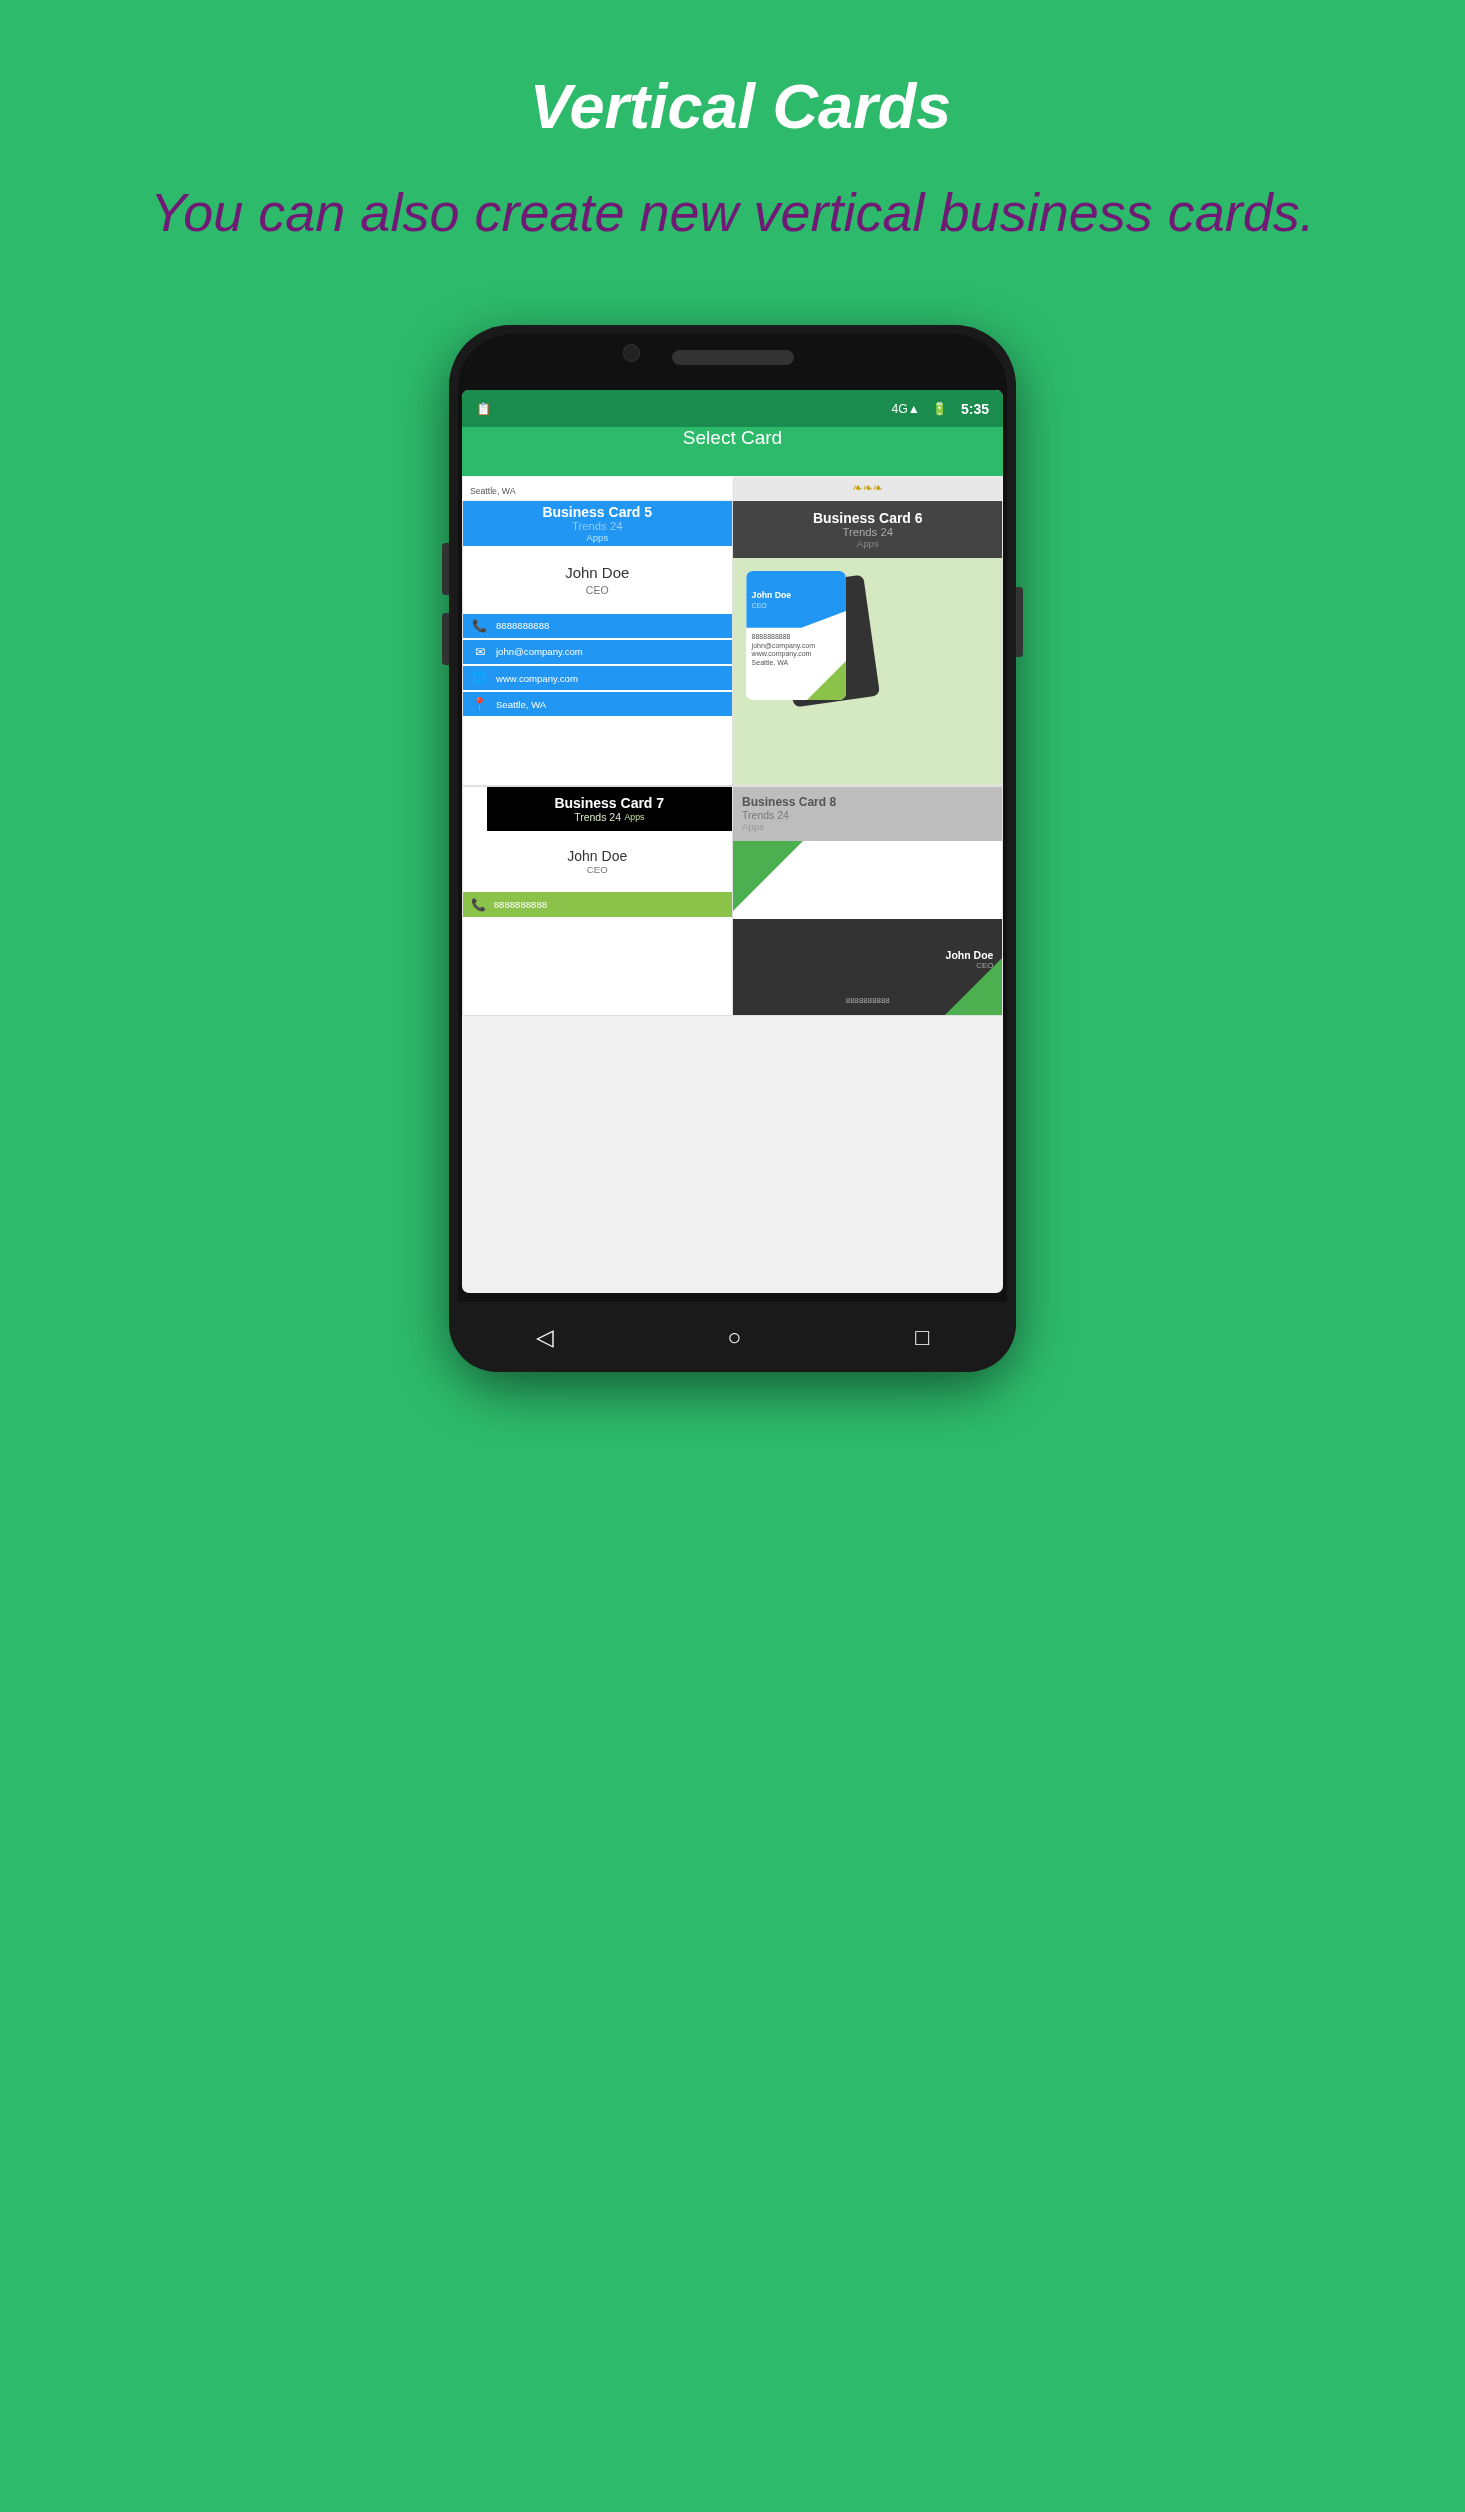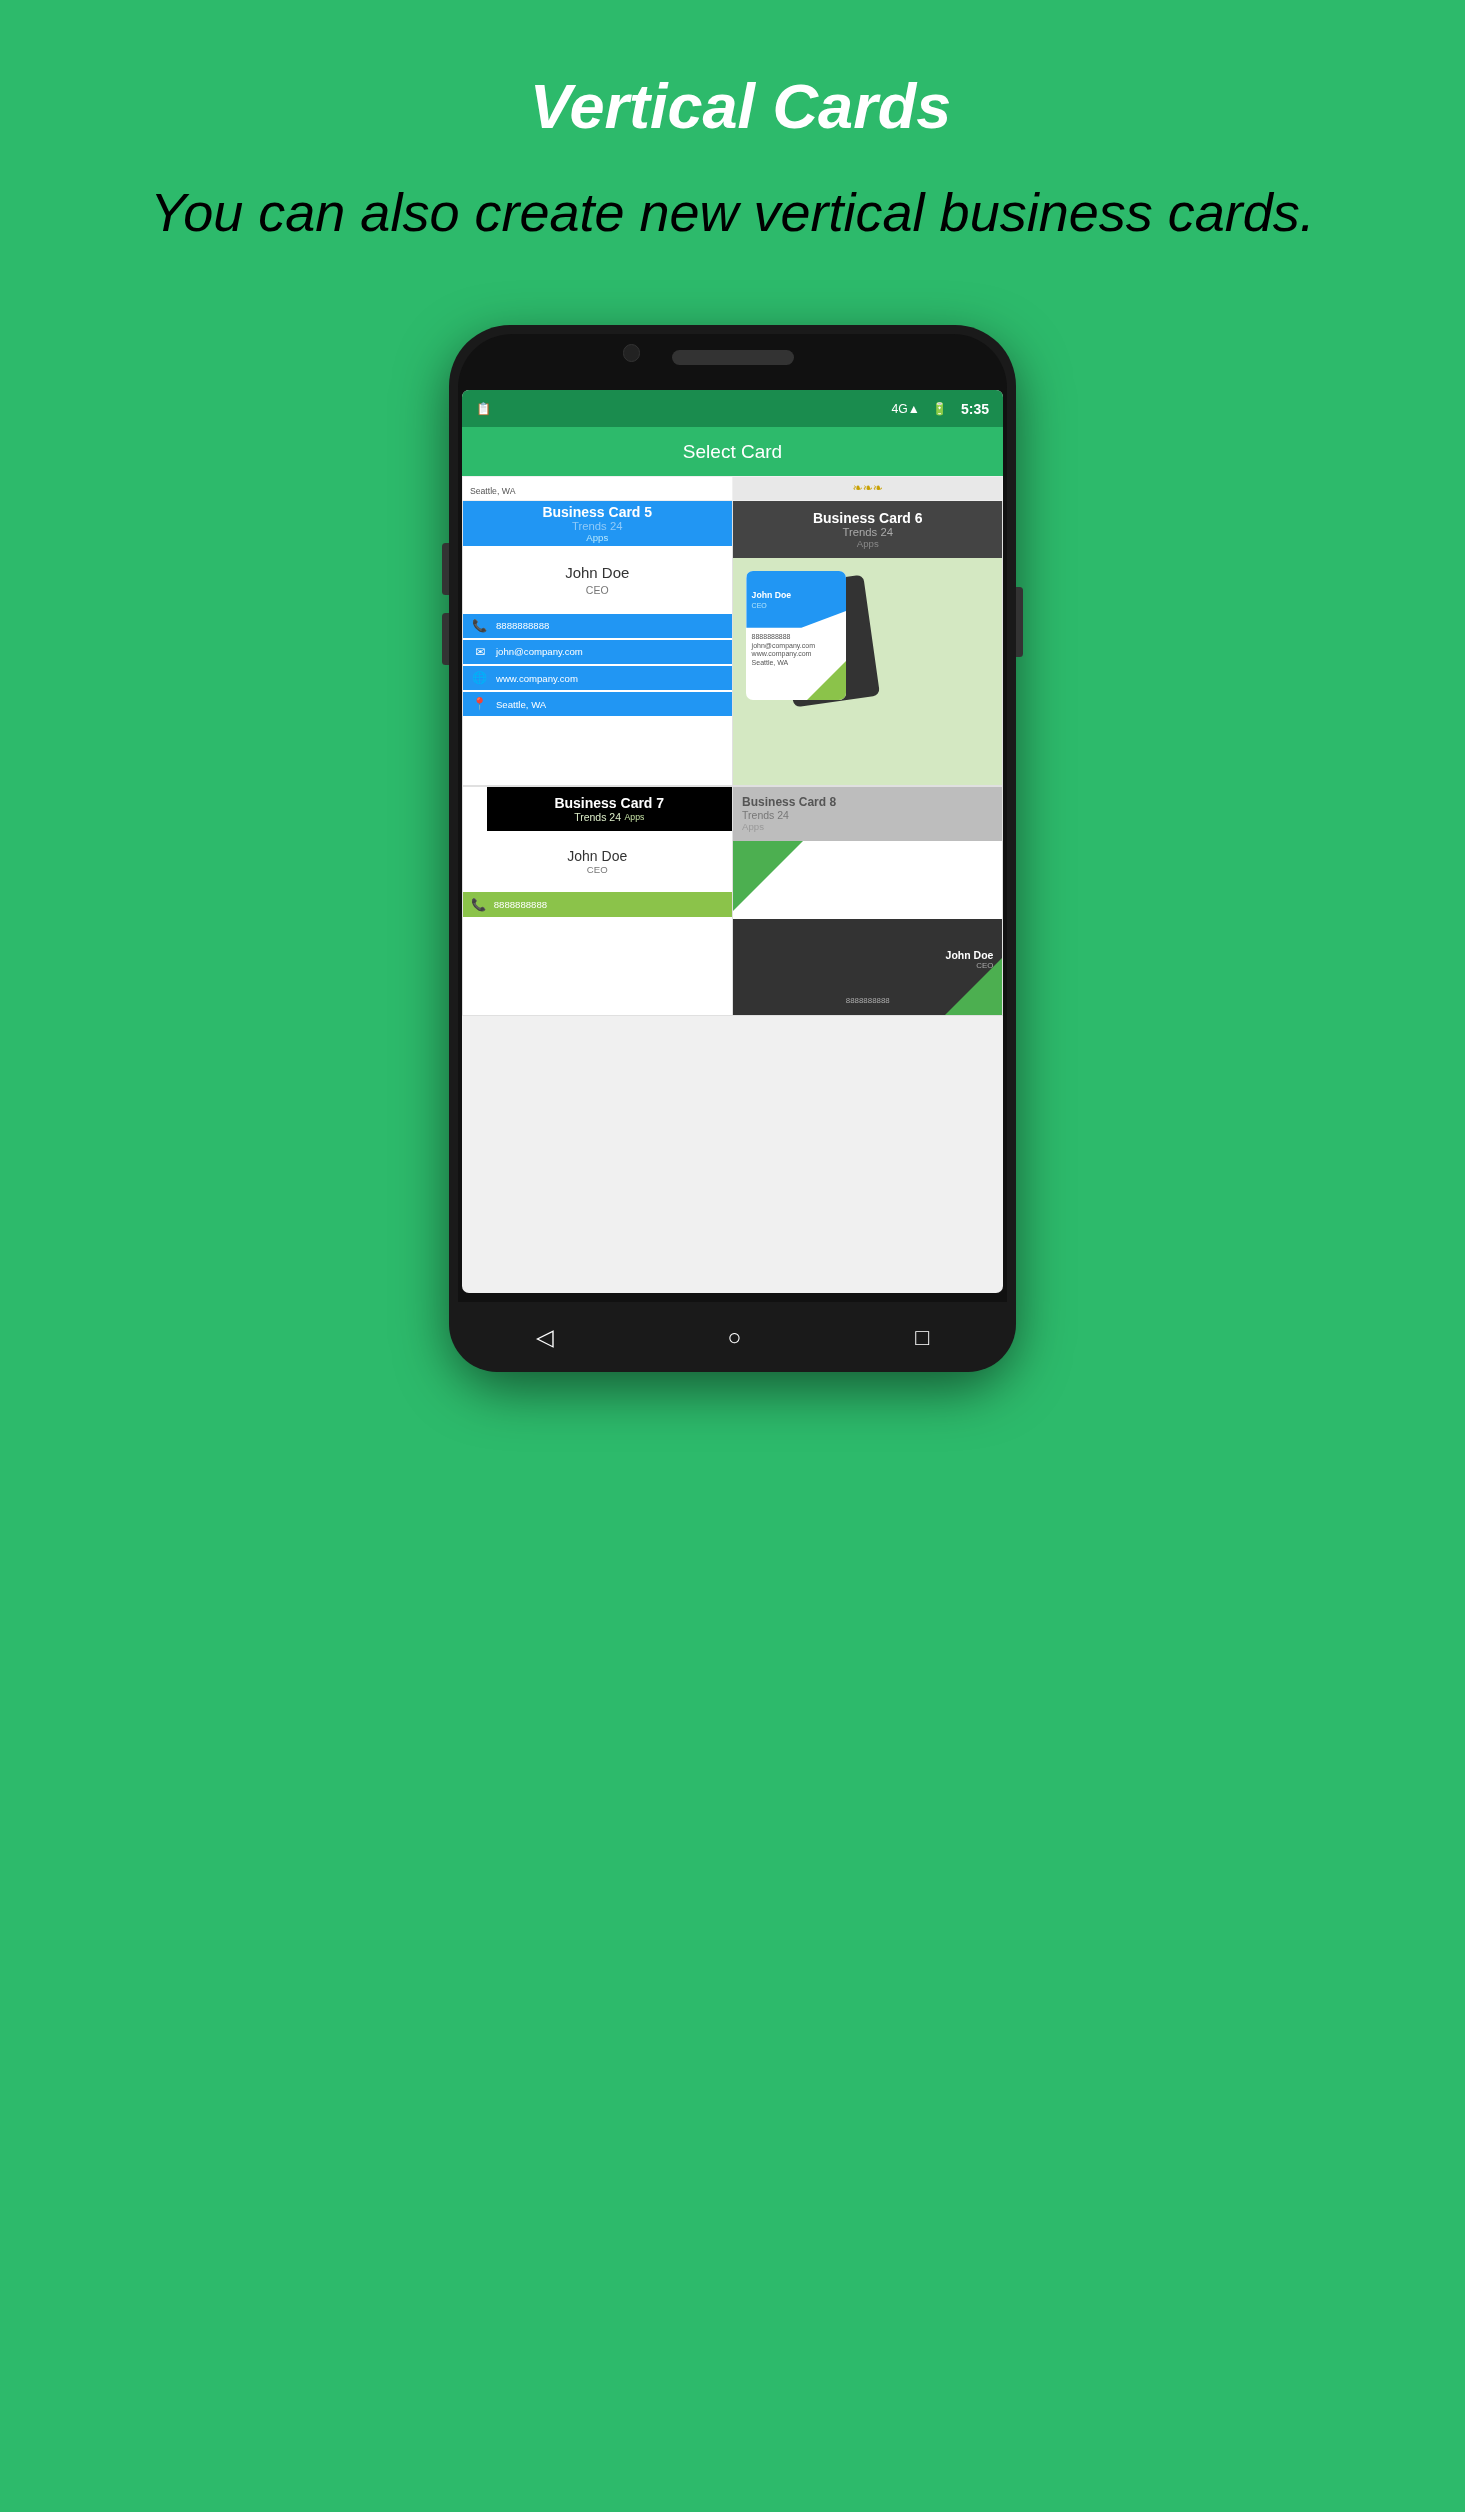--- a/index.html
+++ b/index.html
@@ -20,21 +20,21 @@
       font-size: 63px;
       font-weight: bold;
       font-style: italic;
       margin-top: 70px;
       font-family: 'Comic Sans MS', cursive, sans-serif;
       text-align: center;
       margin-left: 16px;
     }
 
     .page-subtitle {
-      color: #000000;
+      color: #701a75;
       font-size: 54px;
       font-style: italic;
       text-align: center;
       margin-top: 35px;
       margin-bottom: 52px;
       font-family: 'Comic Sans MS', cursive, sans-serif;
       line-height: 1.3;
       padding: 0 105px;
     }
 
@@ -120,21 +120,21 @@
 
     .status-time {
       font-weight: bold;
       font-size: 14px;
     }
 
     .app-bar {
       background: #2dba6b;
       height: 49px;
       display: flex;
-      align-items: center;
+      align-items: flex-start;
       justify-content: center;
     }
 
     .app-bar-title {
       color: white;
       font-size: 19px;
       font-weight: normal;
     }
 
     .cards-grid {

